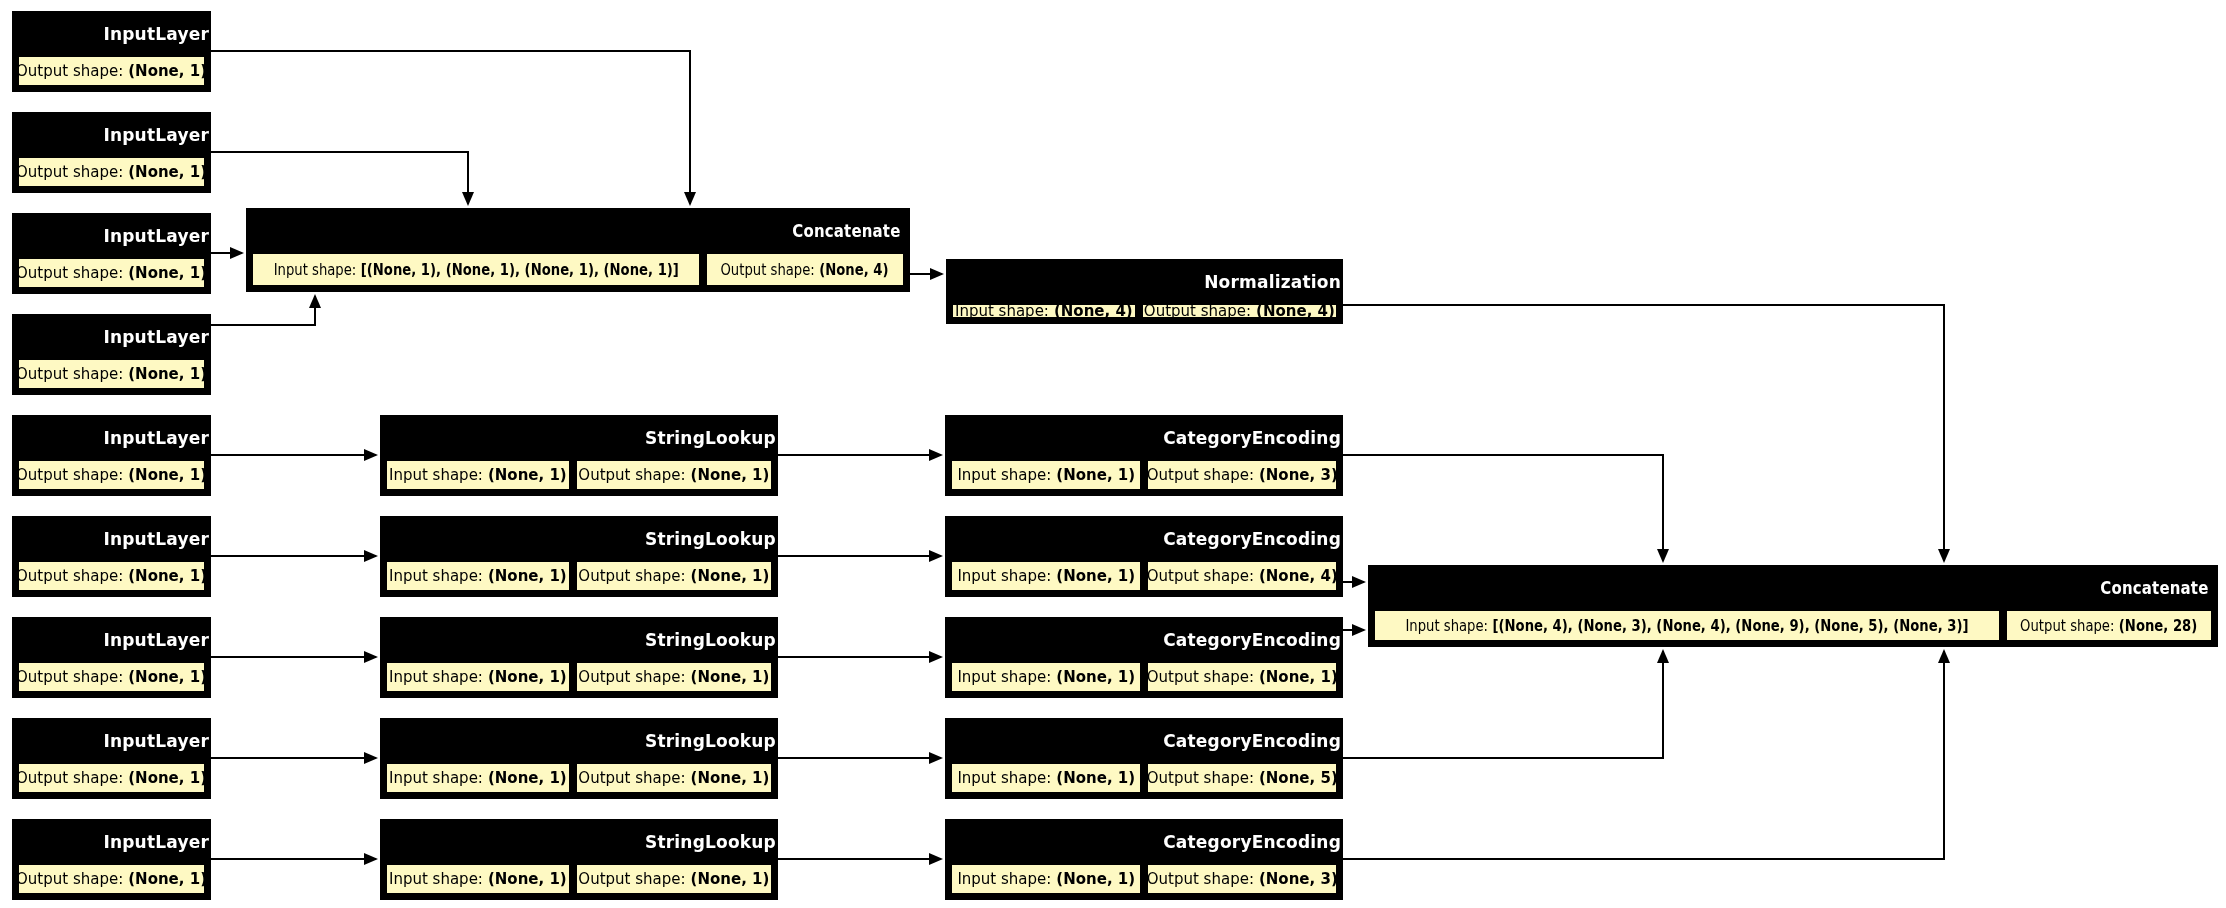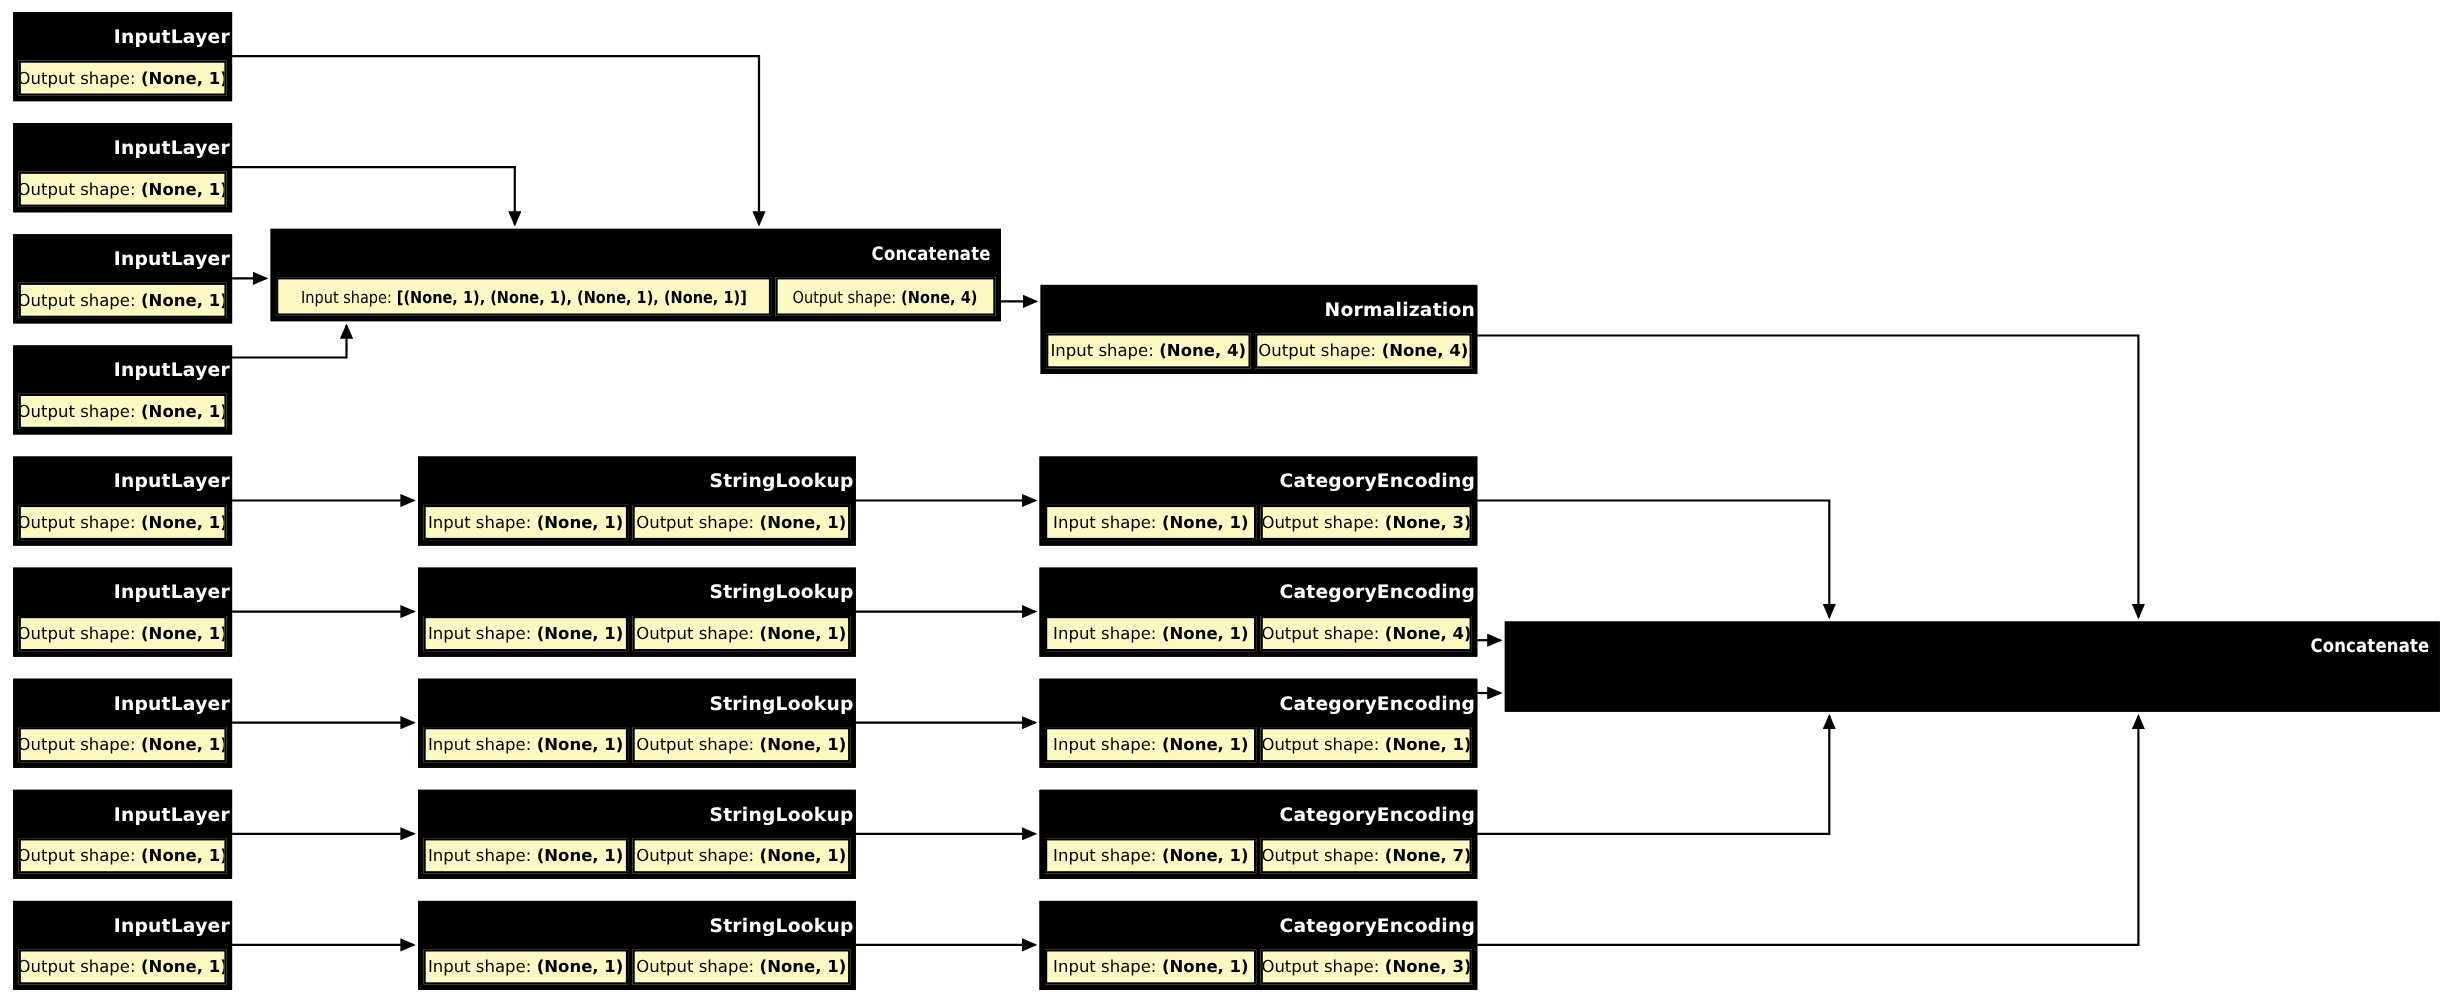--- a/index.html
+++ b/index.html
@@ -152,21 +152,21 @@
     <div class="body">
       <div class="cell" style="flex:455">
           <span class="ct"><span>Input shape:</span><span class="val">[(None, 1), (None, 1), (None, 1), (None, 1)]</span></span>
         </div>
       <div class="cell" style="flex:200">
           <span class="ct"><span>Output shape:</span><span class="val">(None, 4)</span></span>
         </div>
     </div>
   </div>
 
-  <div class="node" style="left:946px;top:259px;width:397px;height:81px">
+  <div class="node" style="left:946px;top:259px;width:397px;height:65px">
     <div class="hdr">
         <span class="ht">Normalization</span>
       </div>
     <div class="body">
       <div class="cell" style="flex:188">
           <span class="ct"><span>Input shape:</span><span class="val">(None, 4)</span></span>
         </div>
       <div class="cell" style="flex:200">
           <span class="ct"><span>Output shape:</span><span class="val">(None, 4)</span></span>
         </div>
@@ -280,21 +280,21 @@
   </div>
   <div class="node" style="left:945px;top:718px;width:398px;height:81px">
     <div class="hdr">
         <span class="ht">CategoryEncoding</span>
       </div>
     <div class="body">
       <div class="cell" style="flex:195">
           <span class="ct"><span>Input shape:</span><span class="val">(None, 1)</span></span>
         </div>
       <div class="cell" style="flex:194">
-          <span class="ct"><span>Output shape:</span><span class="val">(None, 7)</span></span>
+          <span class="ct"><span>Output shape:</span><span class="val">(None, 5)</span></span>
         </div>
     </div>
   </div>
   <div class="node" style="left:945px;top:819px;width:398px;height:81px">
     <div class="hdr">
         <span class="ht">CategoryEncoding</span>
       </div>
     <div class="body">
       <div class="cell" style="flex:195">
           <span class="ct"><span>Input shape:</span><span class="val">(None, 1)</span></span>
@@ -302,15 +302,23 @@
       <div class="cell" style="flex:194">
           <span class="ct"><span>Output shape:</span><span class="val">(None, 3)</span></span>
         </div>
     </div>
   </div>
 
   <div class="node condensed" style="left:1368px;top:565px;width:850px;height:82px">
     <div class="hdr">
         <span class="ht">Concatenate</span>
       </div>
+    <div class="body">
+      <div class="cell" style="flex:634">
+          <span class="ct"><span>Input shape:</span><span class="val">[(None, 4), (None, 3), (None, 4), (None, 9), (None, 5), (None, 3)]</span></span>
+        </div>
+      <div class="cell" style="flex:207">
+          <span class="ct"><span>Output shape:</span><span class="val">(None, 28)</span></span>
+        </div>
+    </div>
   </div>
 
 </div>
 
 </body></html>

